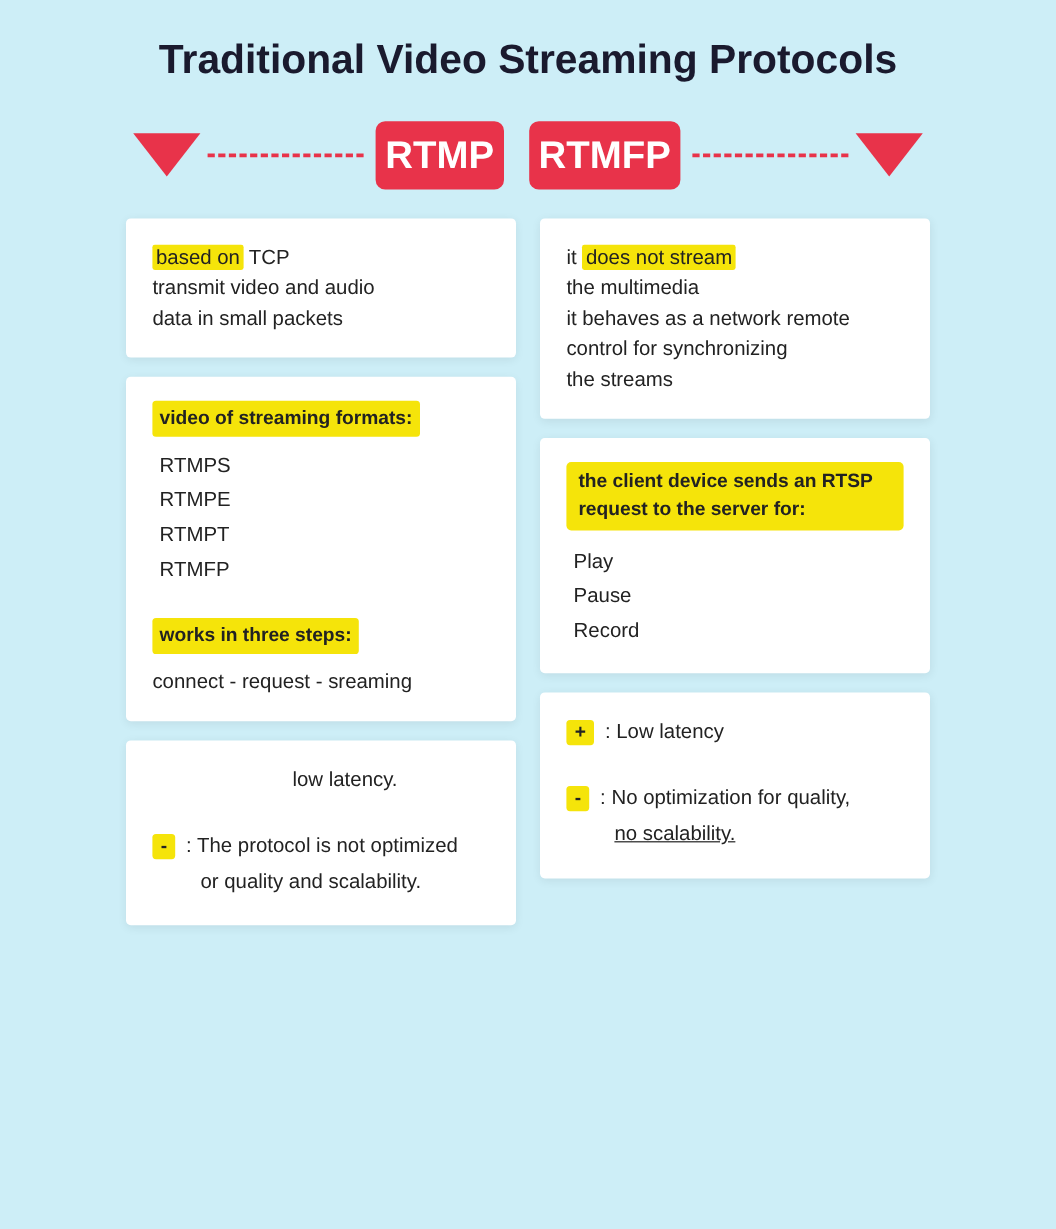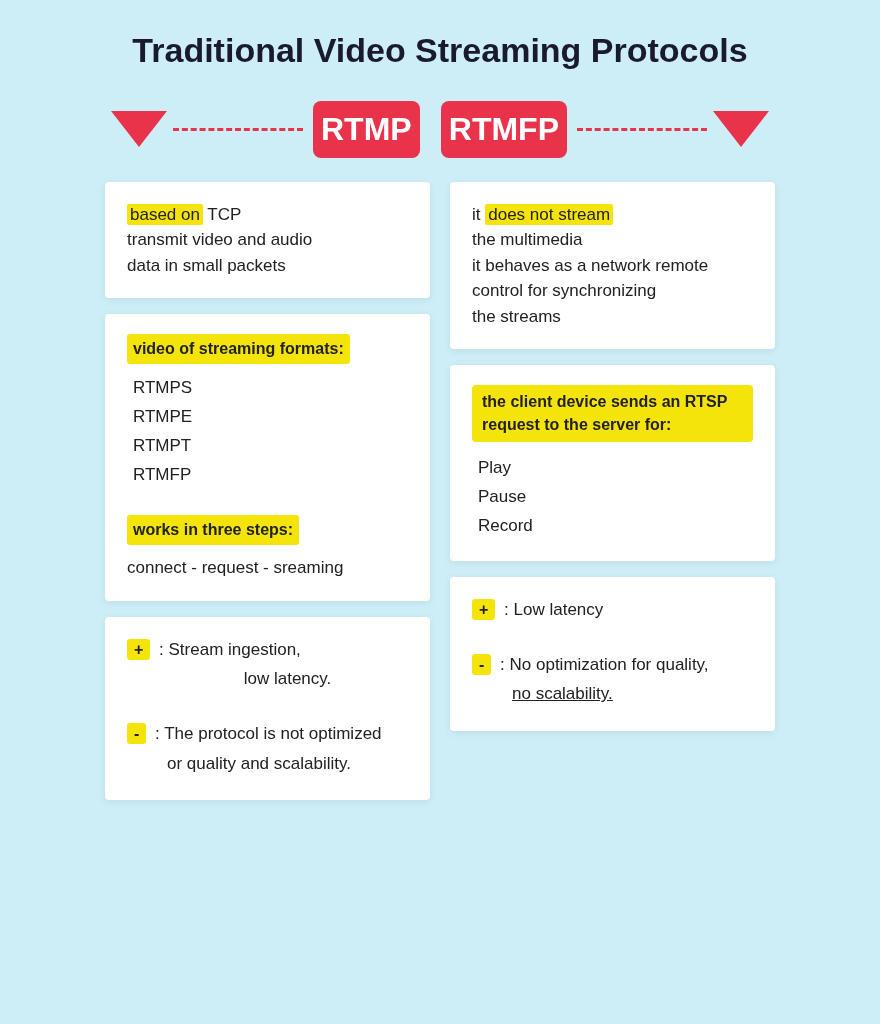--- a/index.html
+++ b/index.html
@@ -199,24 +199,20 @@
           <li>RTMPE</li>
           <li>RTMPT</li>
           <li>RTMFP</li>
         </ul>
         <br>
         <div class="highlight-block">works in three steps:</div>
         <div>connect - request - sreaming</div>
       </div>
 
       <div class="card">
-        <p>
-          <span class="plus-badge">+</span><span> :</span>
-          <span> Stream ingestion,</span>
-        </p>
         <p style="margin-left: 40px; text-align: center;">low latency.</p>
         <br>
         <p>
           <span class="minus-badge">-</span><span> :</span>
           <span> The protocol is not optimized</span>
         </p>
         <p style="margin-left: 40px;">or quality and scalability.</p>
       </div>
 
     </div>

